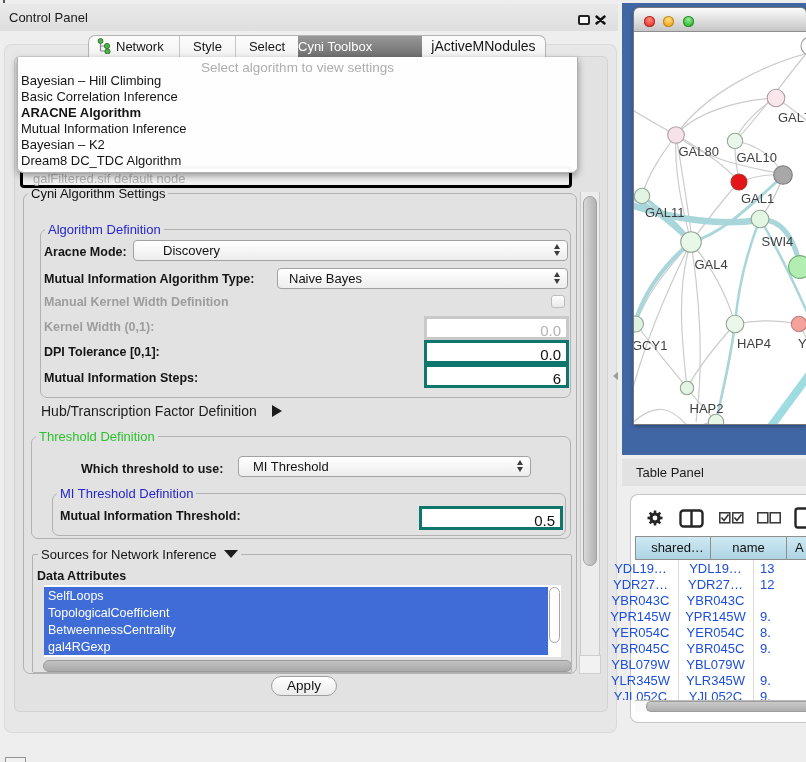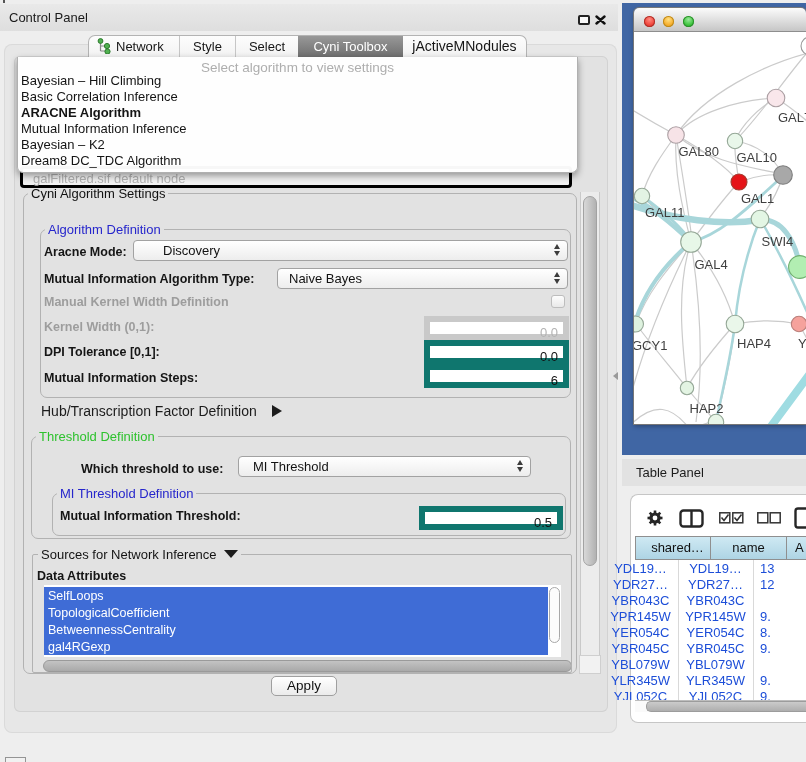--- a/index.html
+++ b/index.html
@@ -5,21 +5,21 @@
 html,body{margin:0;padding:0}
 #p{position:relative;width:806px;height:762px;background:#eeeeee;font-family:"Liberation Sans",sans-serif;overflow:hidden}
 .a{position:absolute}
 .lbl{position:absolute;font-weight:bold;font-size:12.5px;color:#151515;white-space:nowrap}
 .dis{color:#9d9d9d}
 .combo{position:absolute;height:21px;box-sizing:border-box;border:1px solid #a2a2a2;border-radius:4px;background:linear-gradient(#ffffff,#ededed);font-size:13px;color:#121212;line-height:19px;white-space:nowrap}
 .stp{position:absolute;right:7px;top:3px}
 .stp div{width:0;height:0;border-left:3.5px solid transparent;border-right:3.5px solid transparent}
 .stp .u{border-bottom:5px solid #3c3c3c}
 .stp .d{border-top:5px solid #3c3c3c;margin-top:2px}
-.inp{position:absolute;background:#fff;border:6px solid #0f766e;font-size:13px;text-align:right;box-sizing:border-box;padding:3px 5px 0 15px;color:#111}
+.inp{position:absolute;background:#fff;border:3px solid #0f766e;font-size:15px;text-align:right;box-sizing:border-box;padding:3px 5px 0 15px;color:#111}
 .fs{position:absolute;border:1px solid #b2b2b2;border-radius:7px}
 .leg{position:absolute;top:-8px;left:4px;background:#e2e2e2;padding:0 3px;font-size:13px;white-space:nowrap;line-height:15px}
 </style>
 </head>
 <body>
 <div id="p">
 
 <div class="a" style="left:3px;top:0;width:2px;height:3px;background:#555"></div>
 <div class="a" style="left:0;top:4px;width:618px;height:27px;background:linear-gradient(#e9e9e9,#dedede)"></div>
 <div class="a" style="left:9px;top:4px;height:27px;line-height:27px;font-size:13px;color:#1a1a1a">Control Panel</div>
@@ -83,30 +83,30 @@
 <div class="fs" style="left:32px;top:554px;width:538px;height:117px;border-radius:2px">
       <span class="leg" style="color:#141414;left:5px">Sources for Network Inference&nbsp;&nbsp;<span style="display:inline-block;width:0;height:0;border-left:7px solid transparent;border-right:7px solid transparent;border-top:8px solid #1c1c1c;vertical-align:1px"></span></span>
     </div>
 <div class="lbl" style="left:37px;top:569px;font-size:12.5px">Data Attributes</div>
 <div class="a" style="left:44px;top:585px;width:517px;height:72px;background:#fff">
   <div style="position:absolute;left:0;top:2px;width:504px;height:68px;background:#3f6cd6"></div>
   <div style="position:absolute;left:4px;top:3px;color:#fff;font-size:12.5px;line-height:17px">SelfLoops<br>TopologicalCoefficient<br>BetweennessCentrality<br>gal4RGexp</div>
   <div style="position:absolute;left:505px;top:2px;width:11px;height:56px;border-radius:6px;background:#fcfcfc;border:1px solid #a8a8a8;box-sizing:border-box"></div>
 </div>
 
-<div class="a" style="left:271px;top:676px;width:66px;height:20px;box-sizing:border-box;border:1px solid #9f9f9f;border-radius:5px;background:linear-gradient(#ffffff,#ebebeb);text-align:center;font-size:13.5px;line-height:18px;color:#111">Apply</div>
+<div class="a" style="left:271px;top:676px;width:66px;height:20px;box-sizing:border-box;border:1px solid #9f9f9f;border-radius:10px;background:linear-gradient(#ffffff,#ebebeb);text-align:center;font-size:13.5px;line-height:18px;color:#111">Apply</div>
 
 
 <div class="a" style="left:5px;top:757px;width:19px;height:10px;border:1px solid #949494;background:#f1f1f1"></div>
 
 <div class="a" style="left:88px;top:35px;height:22px;box-sizing:border-box;border:1px solid #b3b3b3;border-bottom:none;border-radius:7px 7px 0 0;background:linear-gradient(#fdfdfd,#f2f2f2);font-size:13px;color:#161616;display:flex;overflow:hidden">
   <div style="width:90px;line-height:21px;padding-left:27px;box-sizing:border-box">Network</div>
   <div style="width:55px;line-height:21px;text-align:center;border-left:1px solid #c6c6c6">Style</div>
   <div style="width:62px;line-height:21px;text-align:center;border-left:1px solid #c6c6c6">Select</div>
-  <div style="width:105px;line-height:21px;text-align:center;background:linear-gradient(#989898,#6f6f6f);color:#fff">Cyni Toolbox</div>
+  <div style="width:124px;line-height:21px;text-align:left;background:linear-gradient(#989898,#6f6f6f);color:#fff">Cyni Toolbox</div>
   <div style="width:123px;line-height:21px;text-align:center;font-size:14px">jActiveMNodules</div>
 </div>
 <svg class="a" style="left:97px;top:38px" width="15" height="16" viewBox="0 0 15 16">
   <path d="M3.5 4 L3.5 13 M3.5 8 L9 8 M3.5 13 L9.5 13" stroke="#888" stroke-width="1.2" fill="none"></path>
   <circle cx="3.5" cy="3" r="2.4" fill="#51b151" stroke="#2c7a2c"></circle>
   <circle cx="10" cy="8" r="2.6" fill="#51b151" stroke="#2c7a2c"></circle>
   <circle cx="10.5" cy="13.5" r="2.6" fill="#51b151" stroke="#2c7a2c"></circle>
 </svg>
 
 <div class="a" style="left:20px;top:166px;width:552px;height:22px;box-sizing:border-box;border:3px solid #000000;border-radius:4px;background:#f2f2f2;font-size:13px;color:#b2b2b2;line-height:20px;padding-left:10px">galFiltered.sif default node</div>

